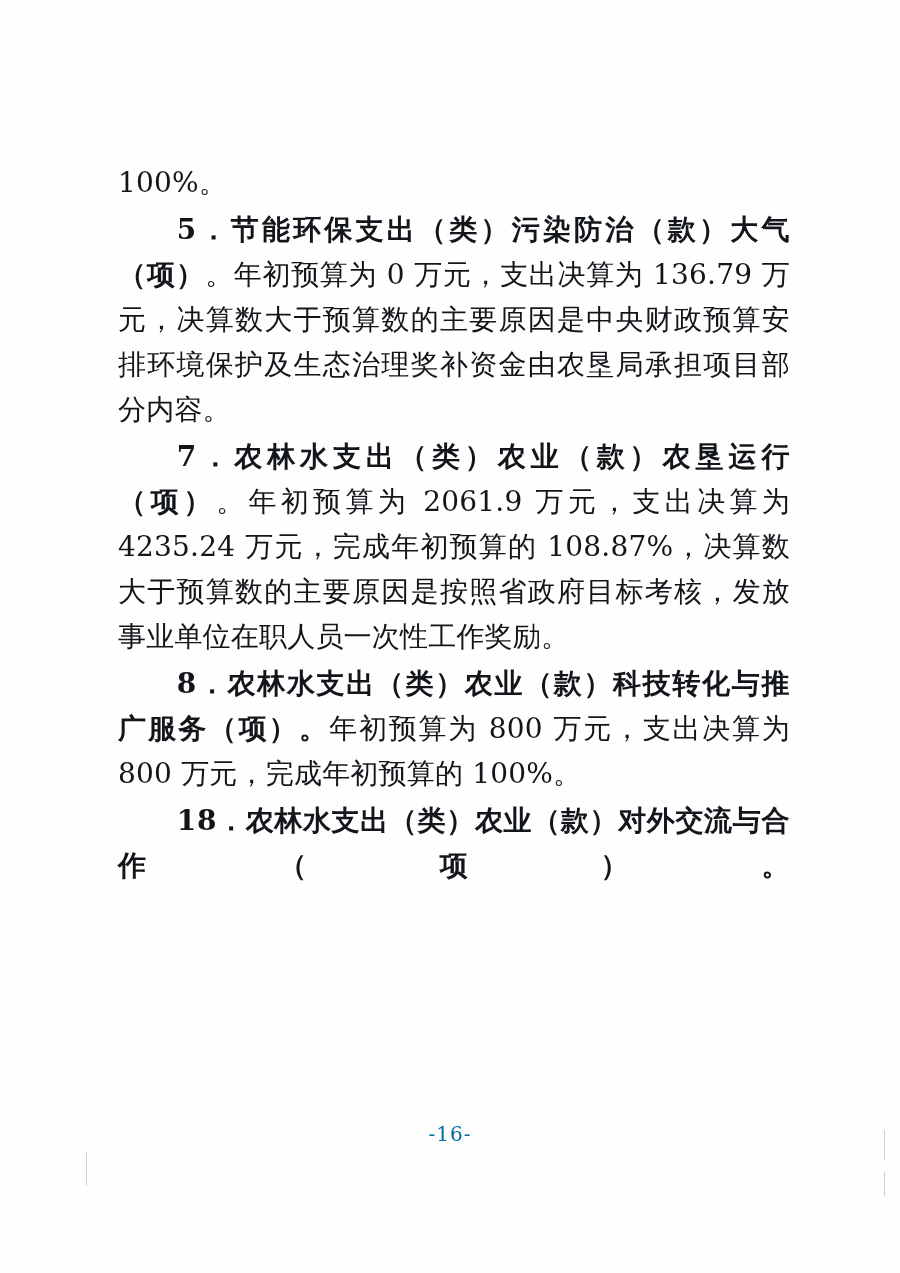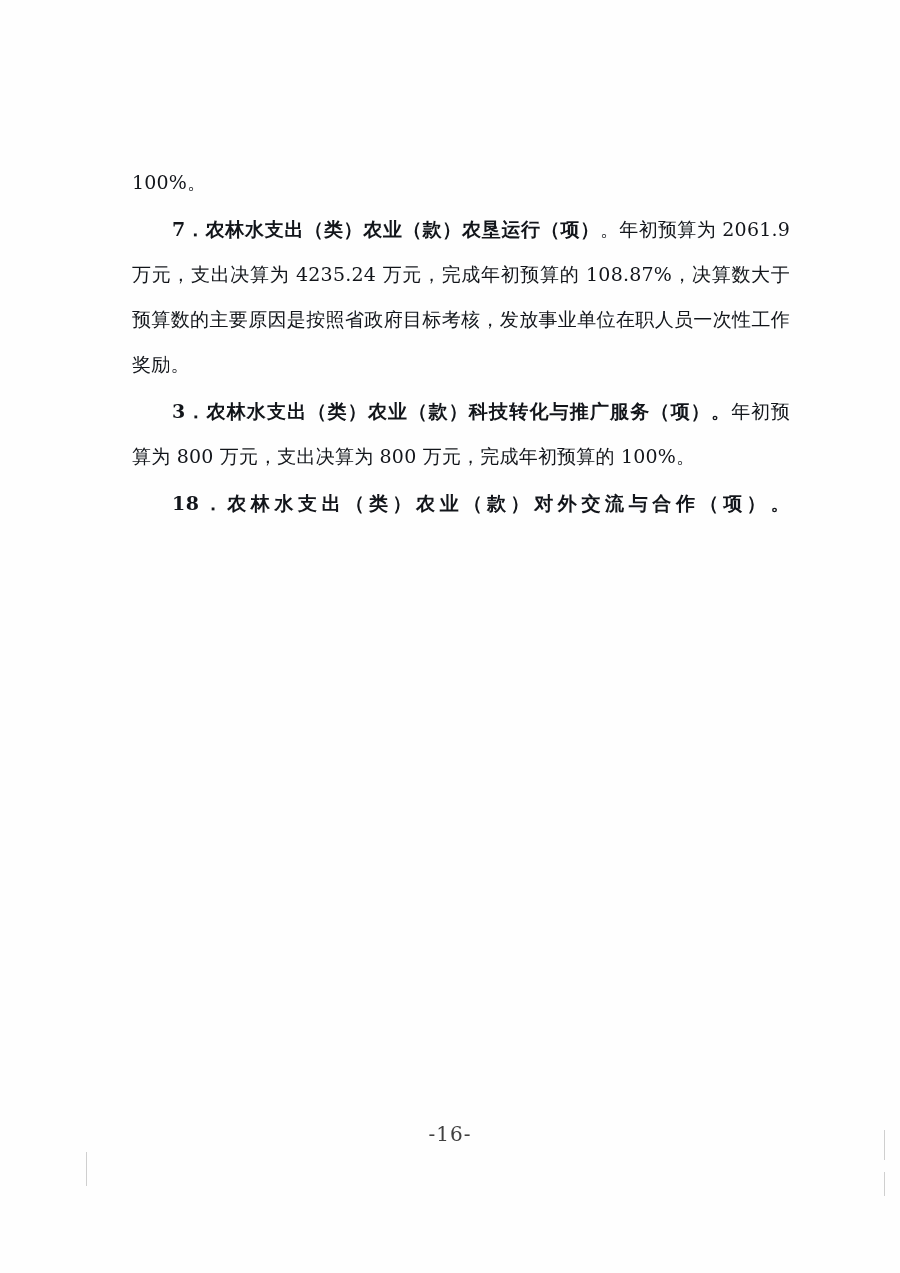--- a/index.html
+++ b/index.html
@@ -16,22 +16,22 @@
     font-family: "DejaVu Serif", "Liberation Serif", serif;
     color: #12151a;
   }
   .content {
     position: absolute;
     left: 118px;
     top: 160px;
     width: 672px;
   }
   p {
-    margin: 0 0 2px 14px;
-    font-size: 19px;
+    margin: 0 0 2px 0;
+    font-size: 28px;
     line-height: 45px;
     text-align: justify;
     text-justify: inter-ideograph;
     letter-spacing: 0.2px;
   }
   p.indent {
     text-indent: 2.1em;
   }
   .bold {
     font-weight: 700;
@@ -42,50 +42,53 @@
     text-align-last: justify;
   }
   .pagenum {
     position: absolute;
     left: 0;
     top: 1122px;
     width: 900px;
     text-align: center;
     font-size: 20px;
     font-family: "DejaVu Serif", "Liberation Serif", serif;
-    color: #404040;
+    color: #0369a1;
     letter-spacing: 1px;
   }
   .edge-mark {
     position: absolute;
     background: #cfcfcf;
   }
   .m1 { left: 86px;  top: 1152px; width: 1px; height: 34px; }
   .m2 { left: 884px; top: 1130px; width: 1px; height: 30px; }
   .m3 { left: 884px; top: 1172px; width: 1px; height: 24px; }
 </style>
 </head>
 <body>
 
 <div class="page">
   <div class="content">
 
     <p>
       <span>100%。</span>
     </p>
 
+    <p class="indent">
+      <span class="bold">5．节能环保支出（类）污染防治（款）大气（项）</span><span>。年初预算为 0 万元，支出决算为 136.79 万元，决算数大于预算数的主要原因是中央财政预算安排环境保护及生态治理奖补资金由农垦局承担项目部分内容。</span>
+    </p>
 
 
 
     <p class="indent">
       <span class="bold">7．农林水支出（类）农业（款）农垦运行（项）</span><span>。年初预算为 2061.9 万元，支出决算为 4235.24 万元，完成年初预算的 108.87%，决算数大于预算数的主要原因是按照省政府目标考核，发放事业单位在职人员一次性工作奖励。</span>
     </p>
 
     <p class="indent">
-      <span class="bold">3．农林水支出（类）农业（款）科技转化与推广服务（项）。</span><span>年初预算为 800 万元，支出决算为 800 万元，完成年初预算的 100%。</span>
+      <span class="bold">8．农林水支出（类）农业（款）科技转化与推广服务（项）。</span><span>年初预算为 800 万元，支出决算为 800 万元，完成年初预算的 100%。</span>
     </p>
 
     <p class="indent spread">
       <span class="bold">18．农林水支出（类）农业（款）对外交流与合作（项）。</span>
     </p>
 
   </div>
 
   <div class="pagenum">-16-</div>
 

